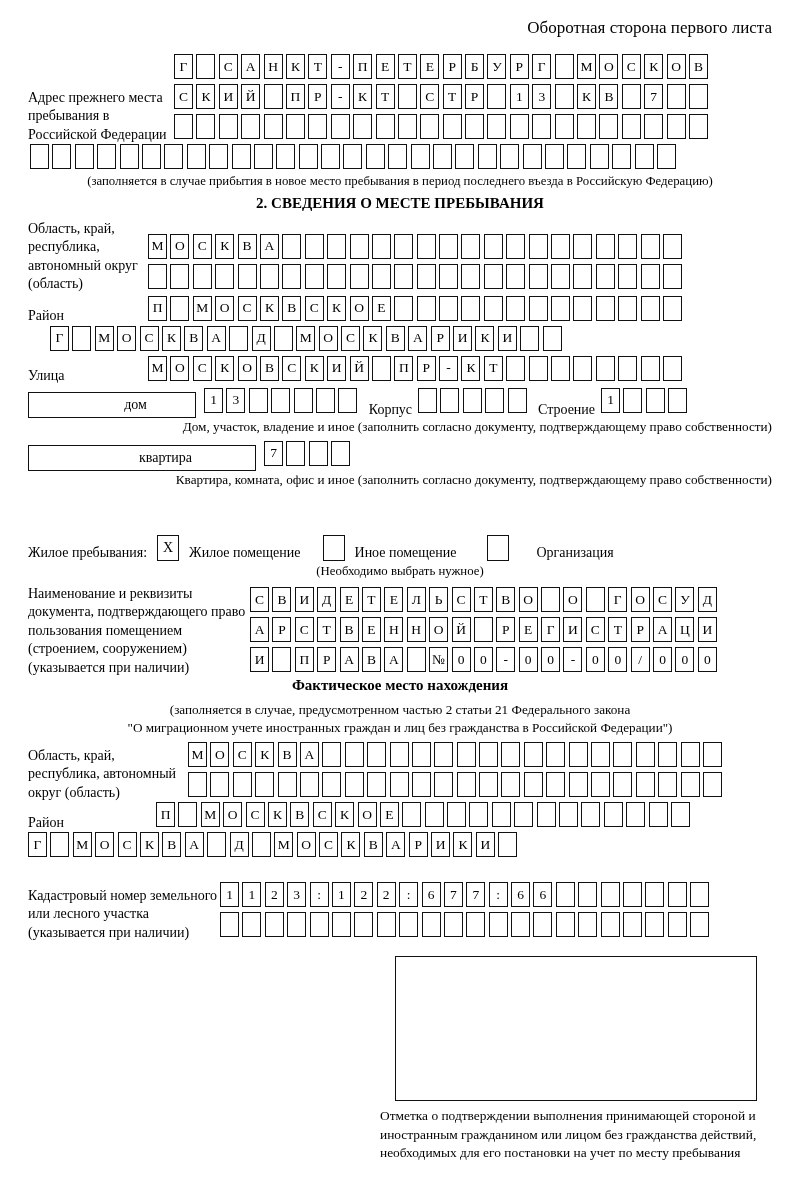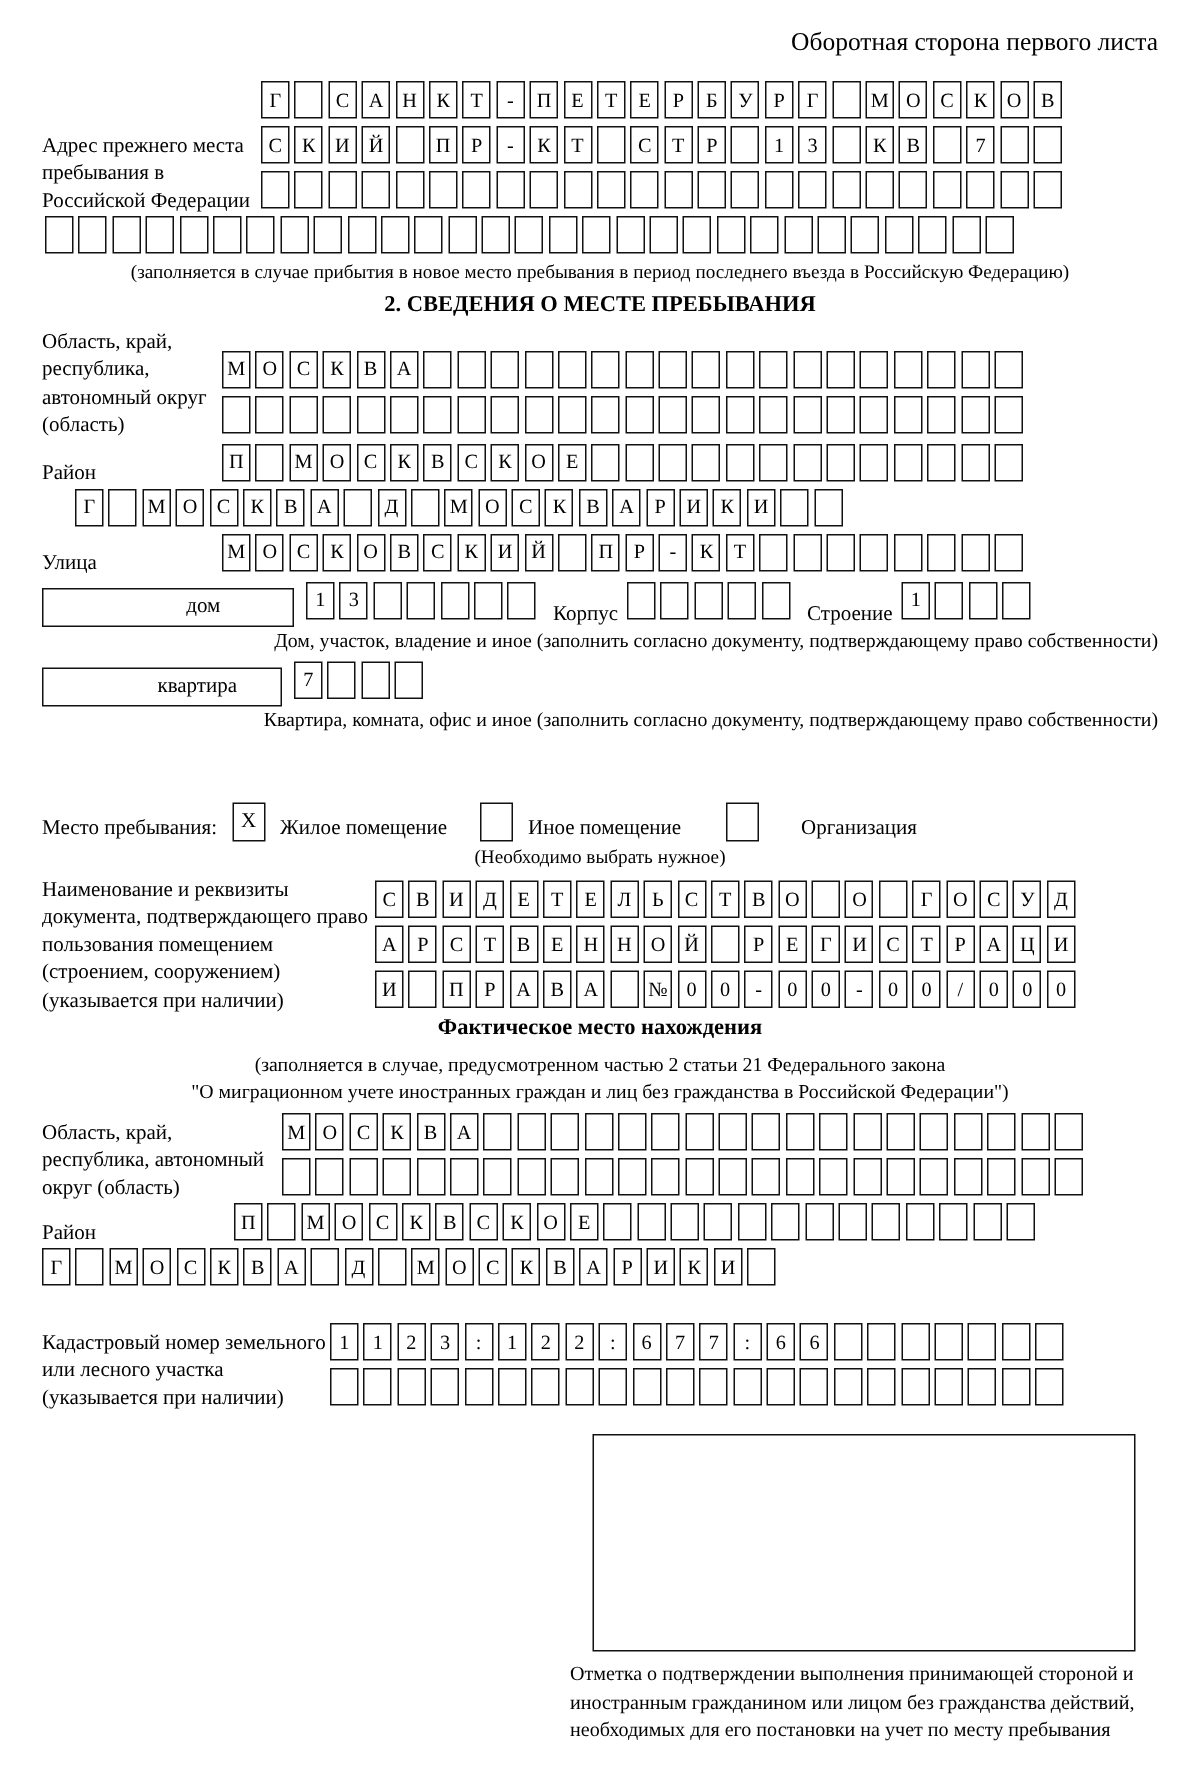--- a/index.html
+++ b/index.html
@@ -349,32 +349,32 @@
   <div class="cellrow">
       <span class="cell">1</span>
       <span class="cell"></span>
       <span class="cell"></span>
       <span class="cell"></span>
     </div>
 </div>
 <div class="note-left">Дом, участок, владение и иное (заполнить согласно документу, подтверждающему право собственности)</div>
 
 <div class="frow">
-  <div class="wide-box" style="width:160px; margin-right:8px;">квартира</div>
+  <div class="wide-box" style="width:228px; margin-right:8px;">квартира</div>
   <div class="cellrow">
       <span class="cell">7</span>
       <span class="cell"></span>
       <span class="cell"></span>
       <span class="cell"></span>
     </div>
 </div>
 <div class="note-left">Квартира, комната, офис и иное (заполнить согласно документу, подтверждающему право собственности)</div>
 
 <div class="frow">
-  <div class="pt-label">Место пребывания:</div>
+  <div class="pt-label">Жилое пребывания:</div>
   <span class="checkbox">X</span>
   <div class="pt-label">Жилое помещение</div>
   <span class="checkbox" style="margin-left:22px;"></span>
   <div class="pt-label">Иное помещение</div>
   <span class="checkbox" style="margin-left:30px;"></span>
   <div class="pt-label" style="margin-left:18px;margin-top:47px;">Организация</div>
 </div>
 <div class="note-center" style="margin-top:3px;">(Необходимо выбрать нужное)</div>
 
 <div class="frow mt2">

